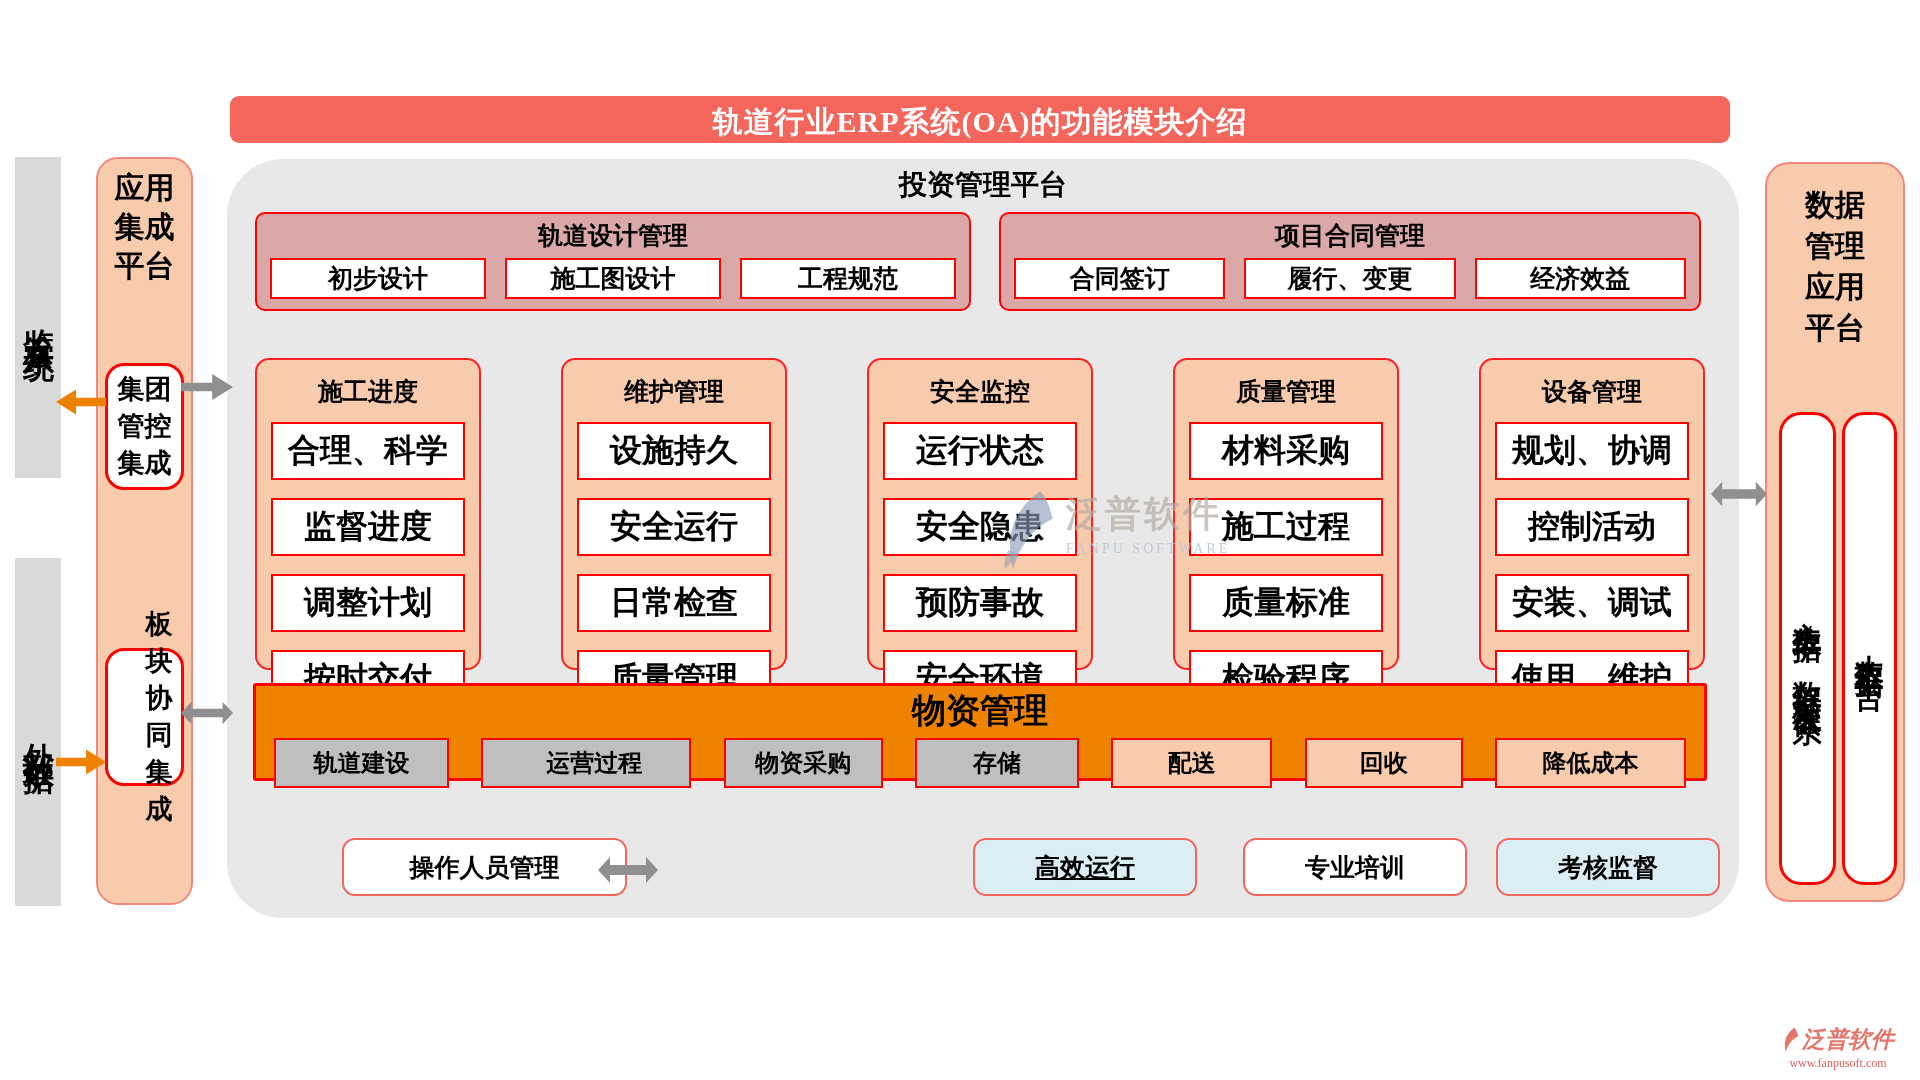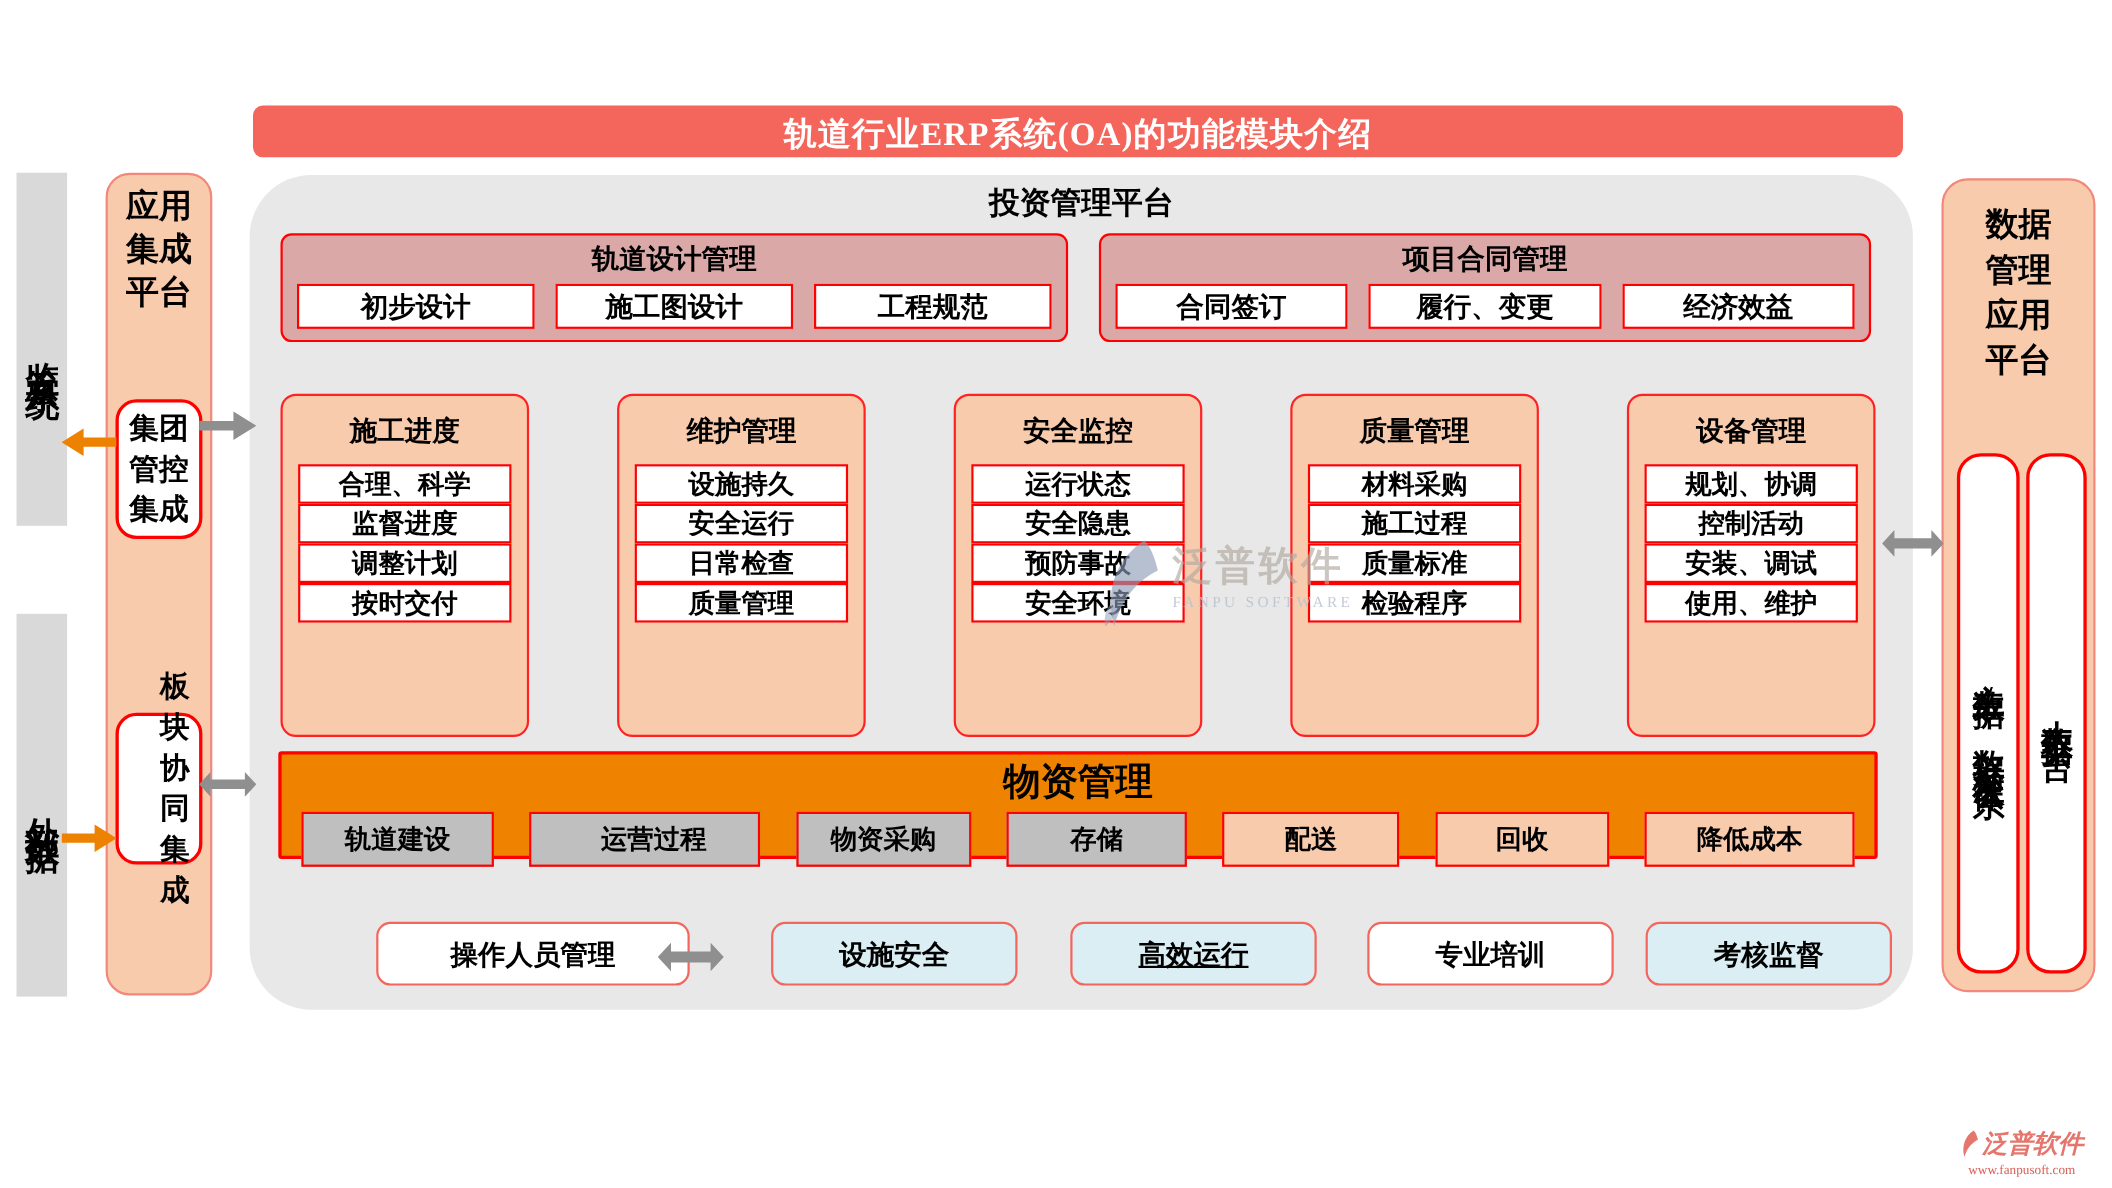--- a/index.html
+++ b/index.html
@@ -23,22 +23,22 @@
   .group-title{text-align:center;font-size:25px;font-weight:bold;margin-top:5px;}
   .group-items{display:flex;gap:19px;padding:6px 13px 0 13px;}
   .group-items .cell{flex:1;height:41px;background:#fff;border:2px solid #ff0000;box-sizing:border-box;
     display:flex;align-items:center;justify-content:center;font-size:25px;font-weight:bold;}
 
   
   .cols{position:absolute;left:255px;top:358px;width:1450px;height:312px;display:flex;justify-content:space-between;}
   .col{width:226px;background:#f8cbad;border:2px solid #ff2222;border-radius:14px;box-sizing:border-box;}
   .col-title{text-align:center;font-size:25px;font-weight:bold;margin:15px 0 14px 0;}
   .col-items{padding:0 14px;}
-  .col-items .cell{height:36px;margin-bottom:0;background:#fff;border:2px solid #ff0000;box-sizing:border-box;
-    display:flex;align-items:center;justify-content:center;font-size:24px;font-weight:bold;}
+  .col-items .cell{height:58px;margin-bottom:18px;background:#fff;border:2px solid #ff0000;box-sizing:border-box;
+    display:flex;align-items:center;justify-content:center;font-size:32px;font-weight:bold;}
 
   
   .mat-bar{position:absolute;left:253px;top:683px;width:1454px;height:98px;background:#ef8300;
     border:3px solid #ff0000;border-radius:3px;box-sizing:border-box;}
   .mat-title{text-align:center;font-size:34px;font-weight:bold;margin-top:2px;}
   .mat-items{display:flex;justify-content:space-between;padding:4px 18px 0 18px;}
   .mat-items .cell{height:50px;box-sizing:border-box;display:flex;align-items:center;justify-content:center;
     font-size:24px;font-weight:bold;border:2px solid #ff0000;}
   .mat-gray{background:#bfbfbf;}
   .mat-peach{background:#f8cbad;}
@@ -182,21 +182,20 @@
       <div class="cell mat-peach mw6">降低成本</div>
     </div>
   </div>
 
   <div class="brow-box b-white" style="left:306px;width:285px;">操作人员管理</div>
   <div class="arr" style="left:597px;top:855px;width:62px;height:30px;">
     <svg viewBox="0 0 60 30">
         <polygon class="fill-gray" points="12,10 48,10 48,2 60,15 48,28 48,20 12,20 12,28 0,15 12,2"></polygon>
       </svg>
   </div>
-  <div class="brow-box b-cyan" style="left:665px;width:224px;">设施安全</div>
   <div class="brow-box b-cyan" style="left:937px;width:224px;text-decoration:underline;">高效运行</div>
   <div class="brow-box b-white" style="left:1207px;width:224px;">专业培训</div>
   <div class="brow-box b-cyan" style="left:1460px;width:224px;">考核监督</div>
 
   <div class="vbar bar-sup">
     <span>监管系统</span>
   </div>
   <div class="vbar bar-ext">
     <span>外部数据</span>
   </div>

